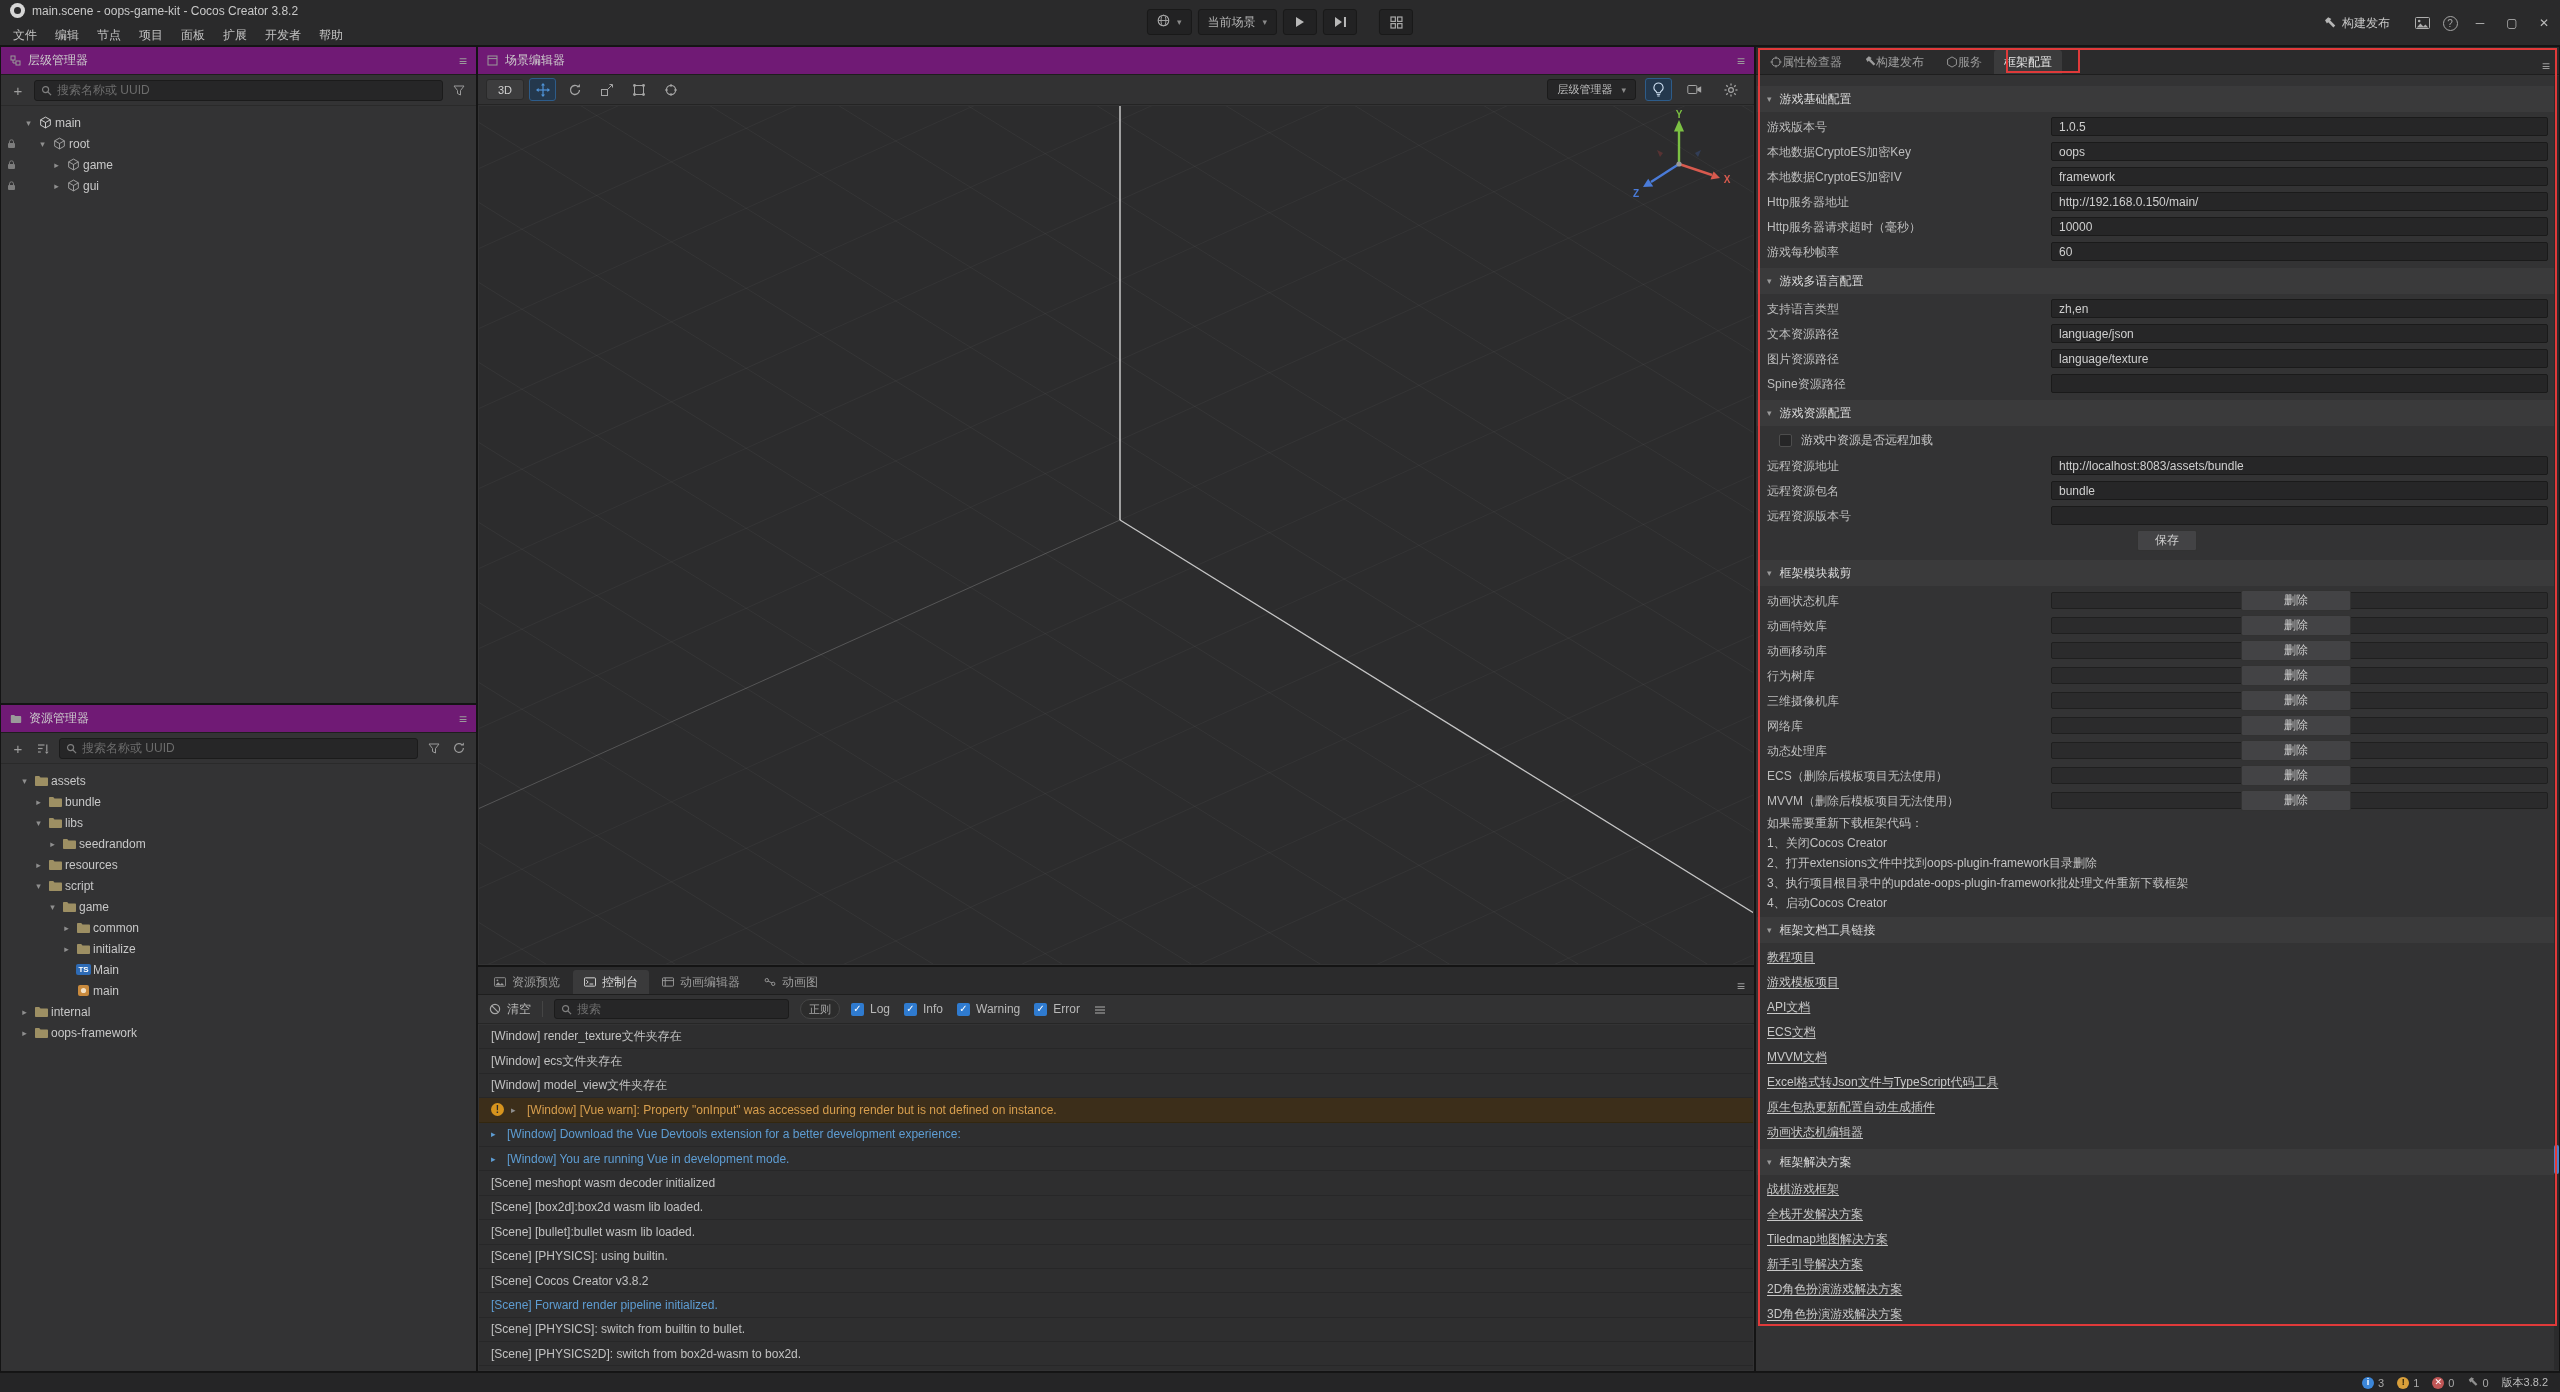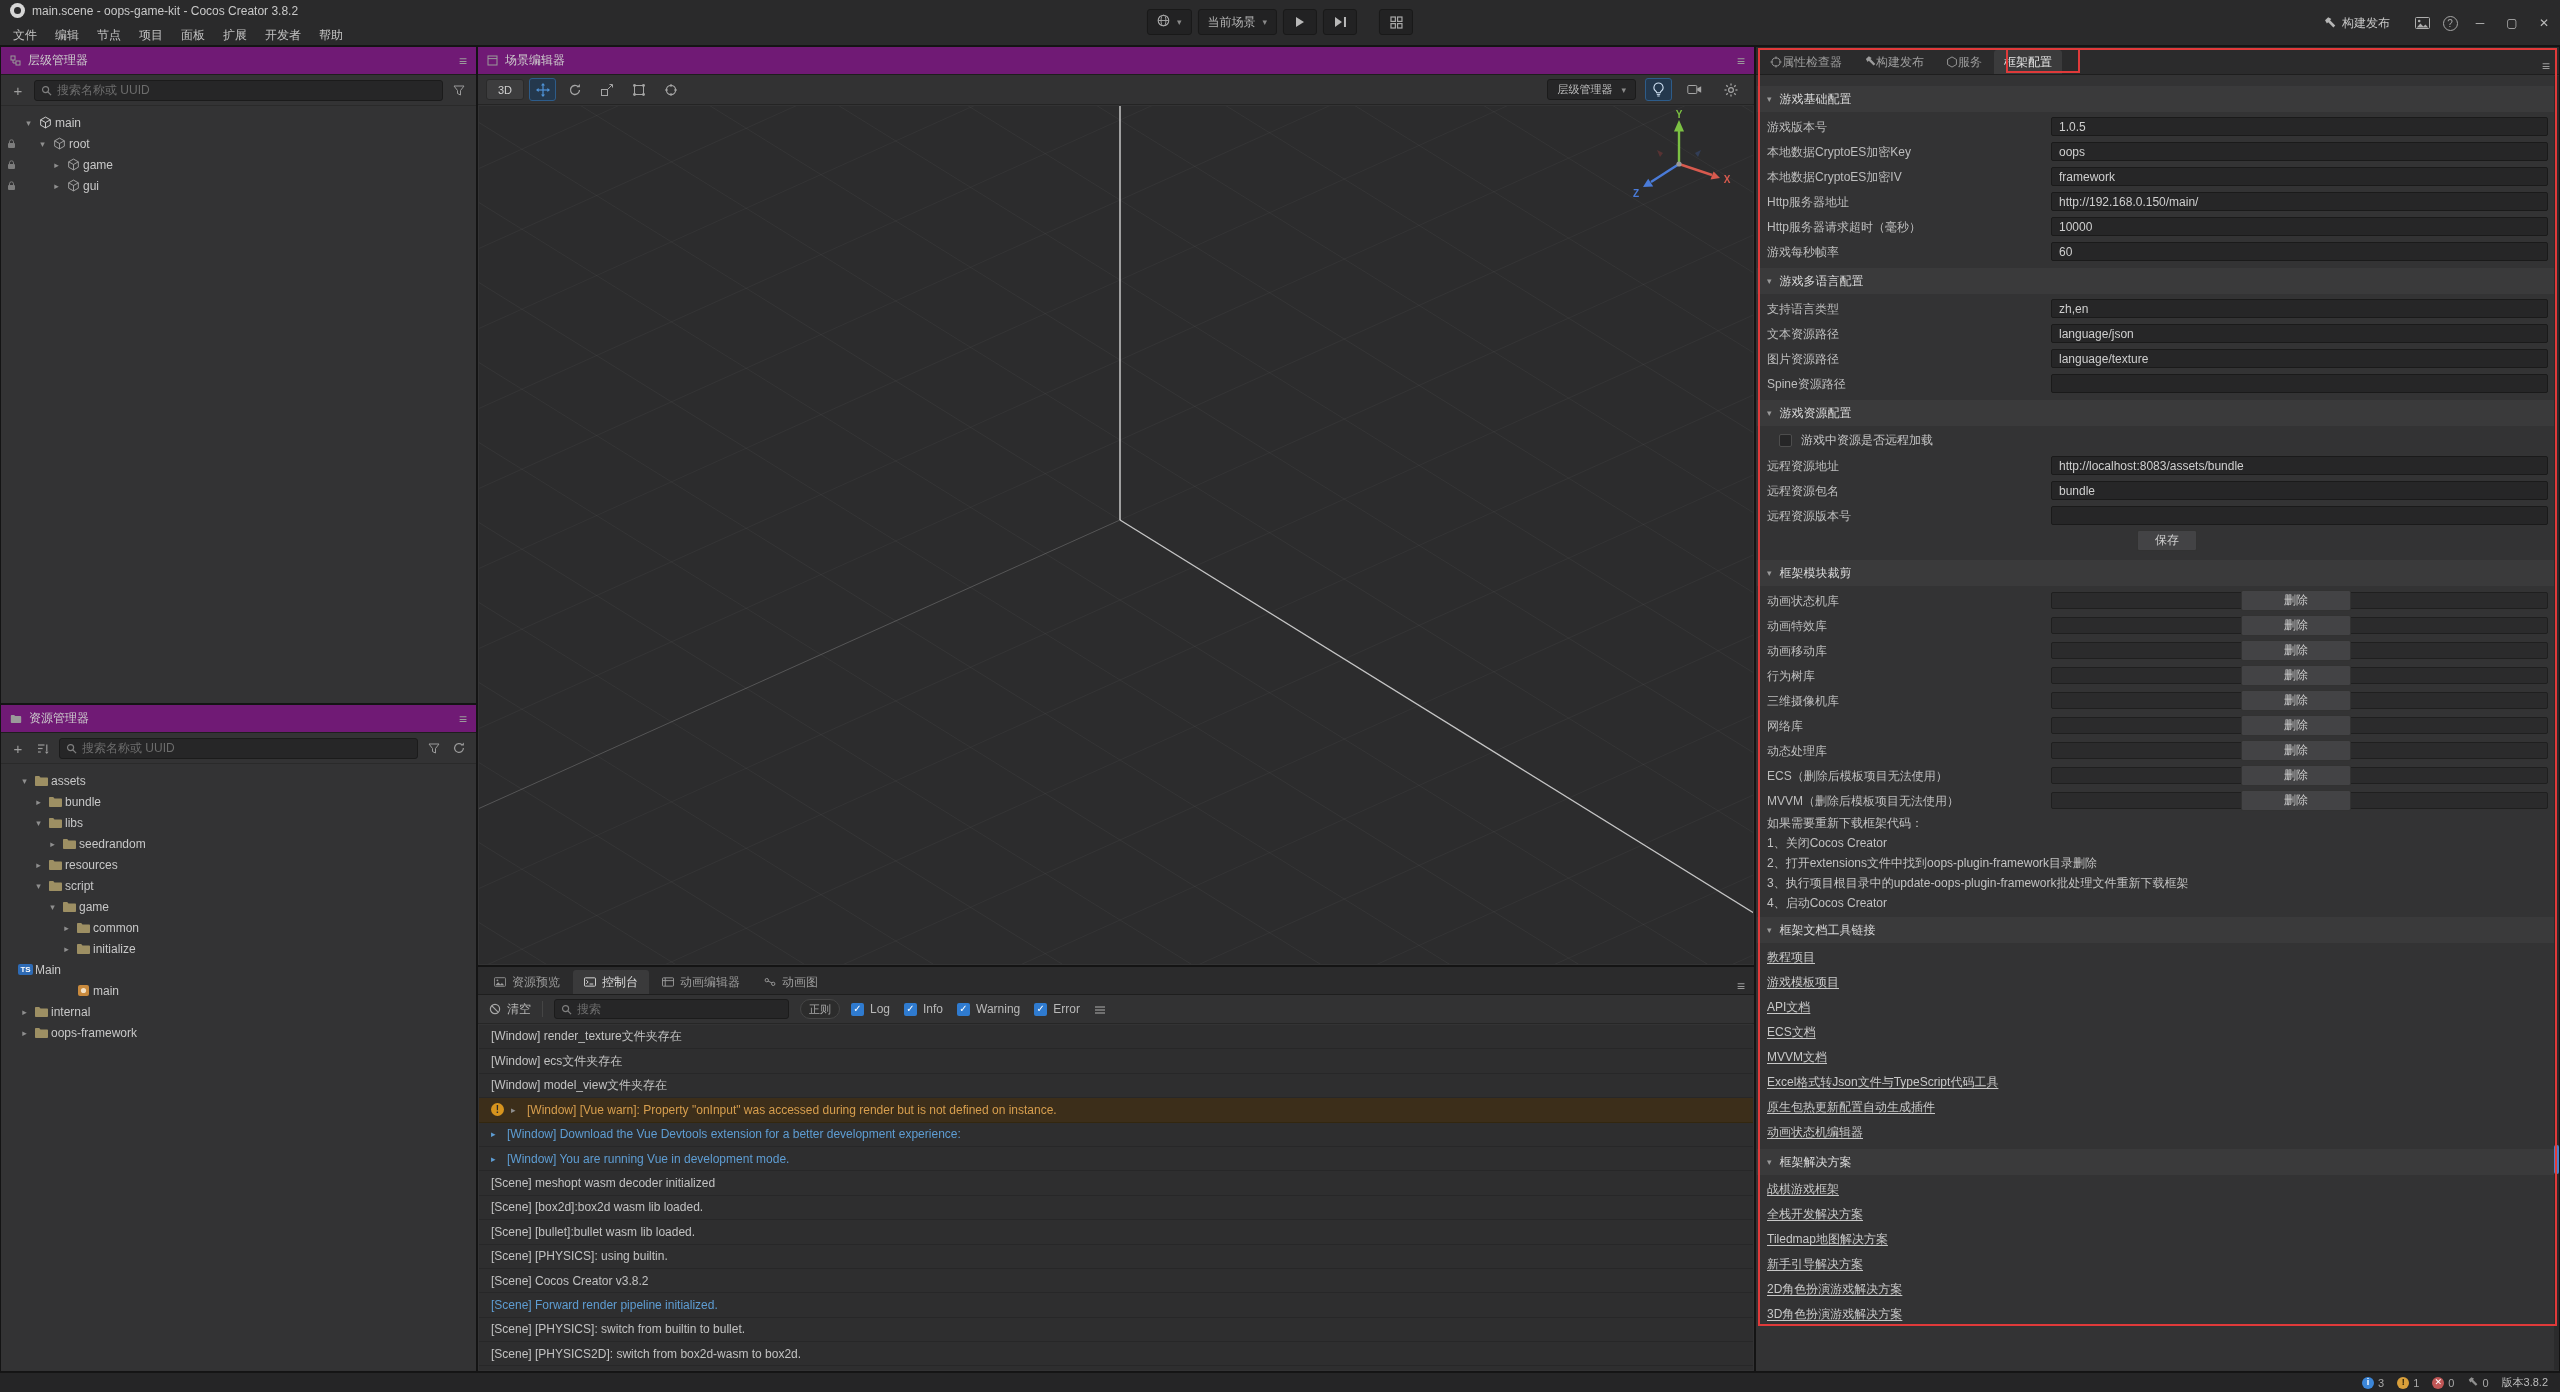--- a/index.html
+++ b/index.html
@@ -411,21 +411,21 @@
         </div>
         <div class="tree-row" style="padding-left: 58px;">
           <span class="arrow">▸</span>
           <span class="tree-icon">
             <svg width="15" height="12" viewBox="0 0 15 12">
               <path d="M1 2c0-.55.45-1 1-1h3.2l1.3 1.4H13c.55 0 1 .45 1 1V10c0 .55-.45 1-1 1H2c-.55 0-1-.45-1-1z" fill="#9d8f63"></path>
             </svg>
           </span>
           <span class="row-label">initialize</span>
         </div>
-        <div class="tree-row" style="">
+        <div class="tree-row" style="padding-left: 58px;">
           <span class="arrow"></span>
           <span class="tree-icon">
             <span class="ts-badge">TS</span>
           </span>
           <span class="row-label">Main</span>
         </div>
         <div class="tree-row" style="padding-left: 58px;">
           <span class="arrow"></span>
           <span class="tree-icon">
             <svg width="13" height="13" viewBox="0 0 13 13">

